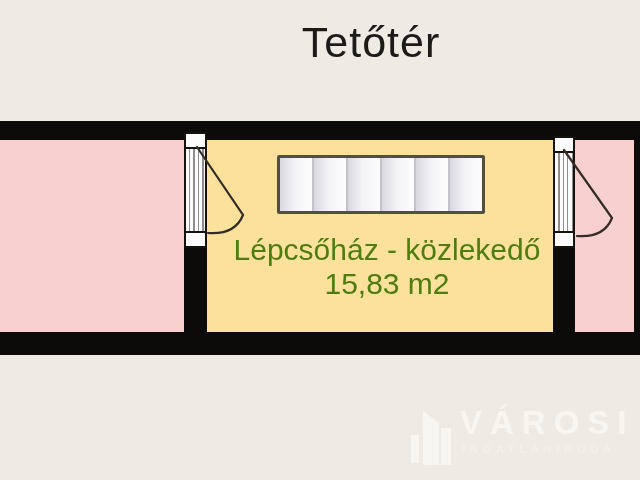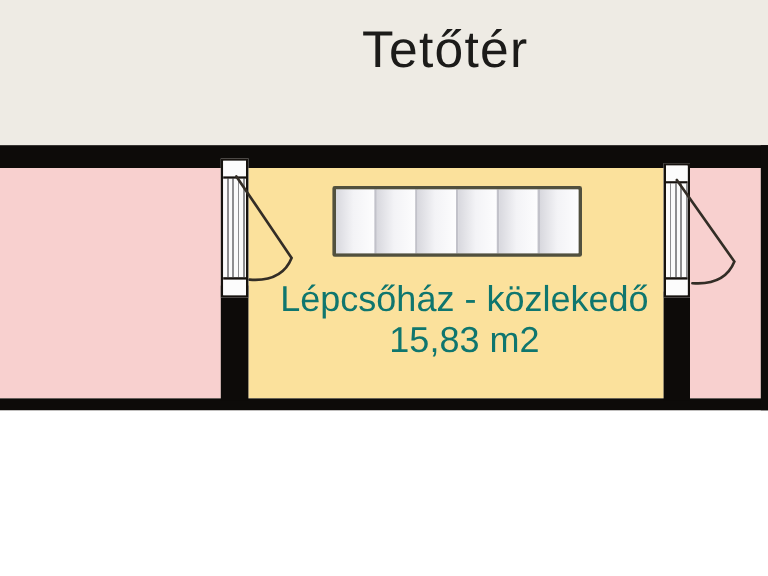--- a/index.html
+++ b/index.html
@@ -1,18 +1,18 @@
 <!DOCTYPE html>
 <html><head>
 <meta charset="utf-8">
 <style>
   html,body{margin:0;padding:0;}
   .canvas{
     position:relative;
-    width:640px;height:342px;
+    width:640px;height:480px;
     background:#eeebe4;
     overflow:hidden;
     font-family:"Liberation Sans", sans-serif;
   }
   .plan-title{
     position:absolute;left:371px;top:18px;
     transform:translateX(-50%);
     font-size:43px;font-weight:400;color:#1c1b19;
     white-space:nowrap;letter-spacing:1px;
   }
@@ -50,21 +50,21 @@
   .door-cap-top{border-bottom:2px solid #16120e;}
   .door-cap-bottom{border-top:2px solid #16120e;}
   .door-mid{
     flex:1;
     background:repeating-linear-gradient(90deg,#fbfbfb 0 3px,#8e8e90 3px 4.5px);
   }
   .arc-overlay{position:absolute;left:0;top:0;width:640px;height:480px;pointer-events:none;}
   
   .room-label{
     position:absolute;left:207px;top:233px;width:360px;
-    text-align:center;color:#0f766e;font-size:30px;line-height:34px;
+    text-align:center;color:#4d7c0f;font-size:30px;line-height:34px;
   }
   
   .watermark{position:absolute;left:400px;top:398px;width:230px;height:70px;}
   .wm-icon{position:absolute;left:6px;top:4px;}
   .wm-brand{
     position:absolute;left:60px;top:6px;
     font-size:33px;font-weight:bold;letter-spacing:8px;color:#f8f6f0;
     white-space:nowrap;
   }
   .wm-tagline{

